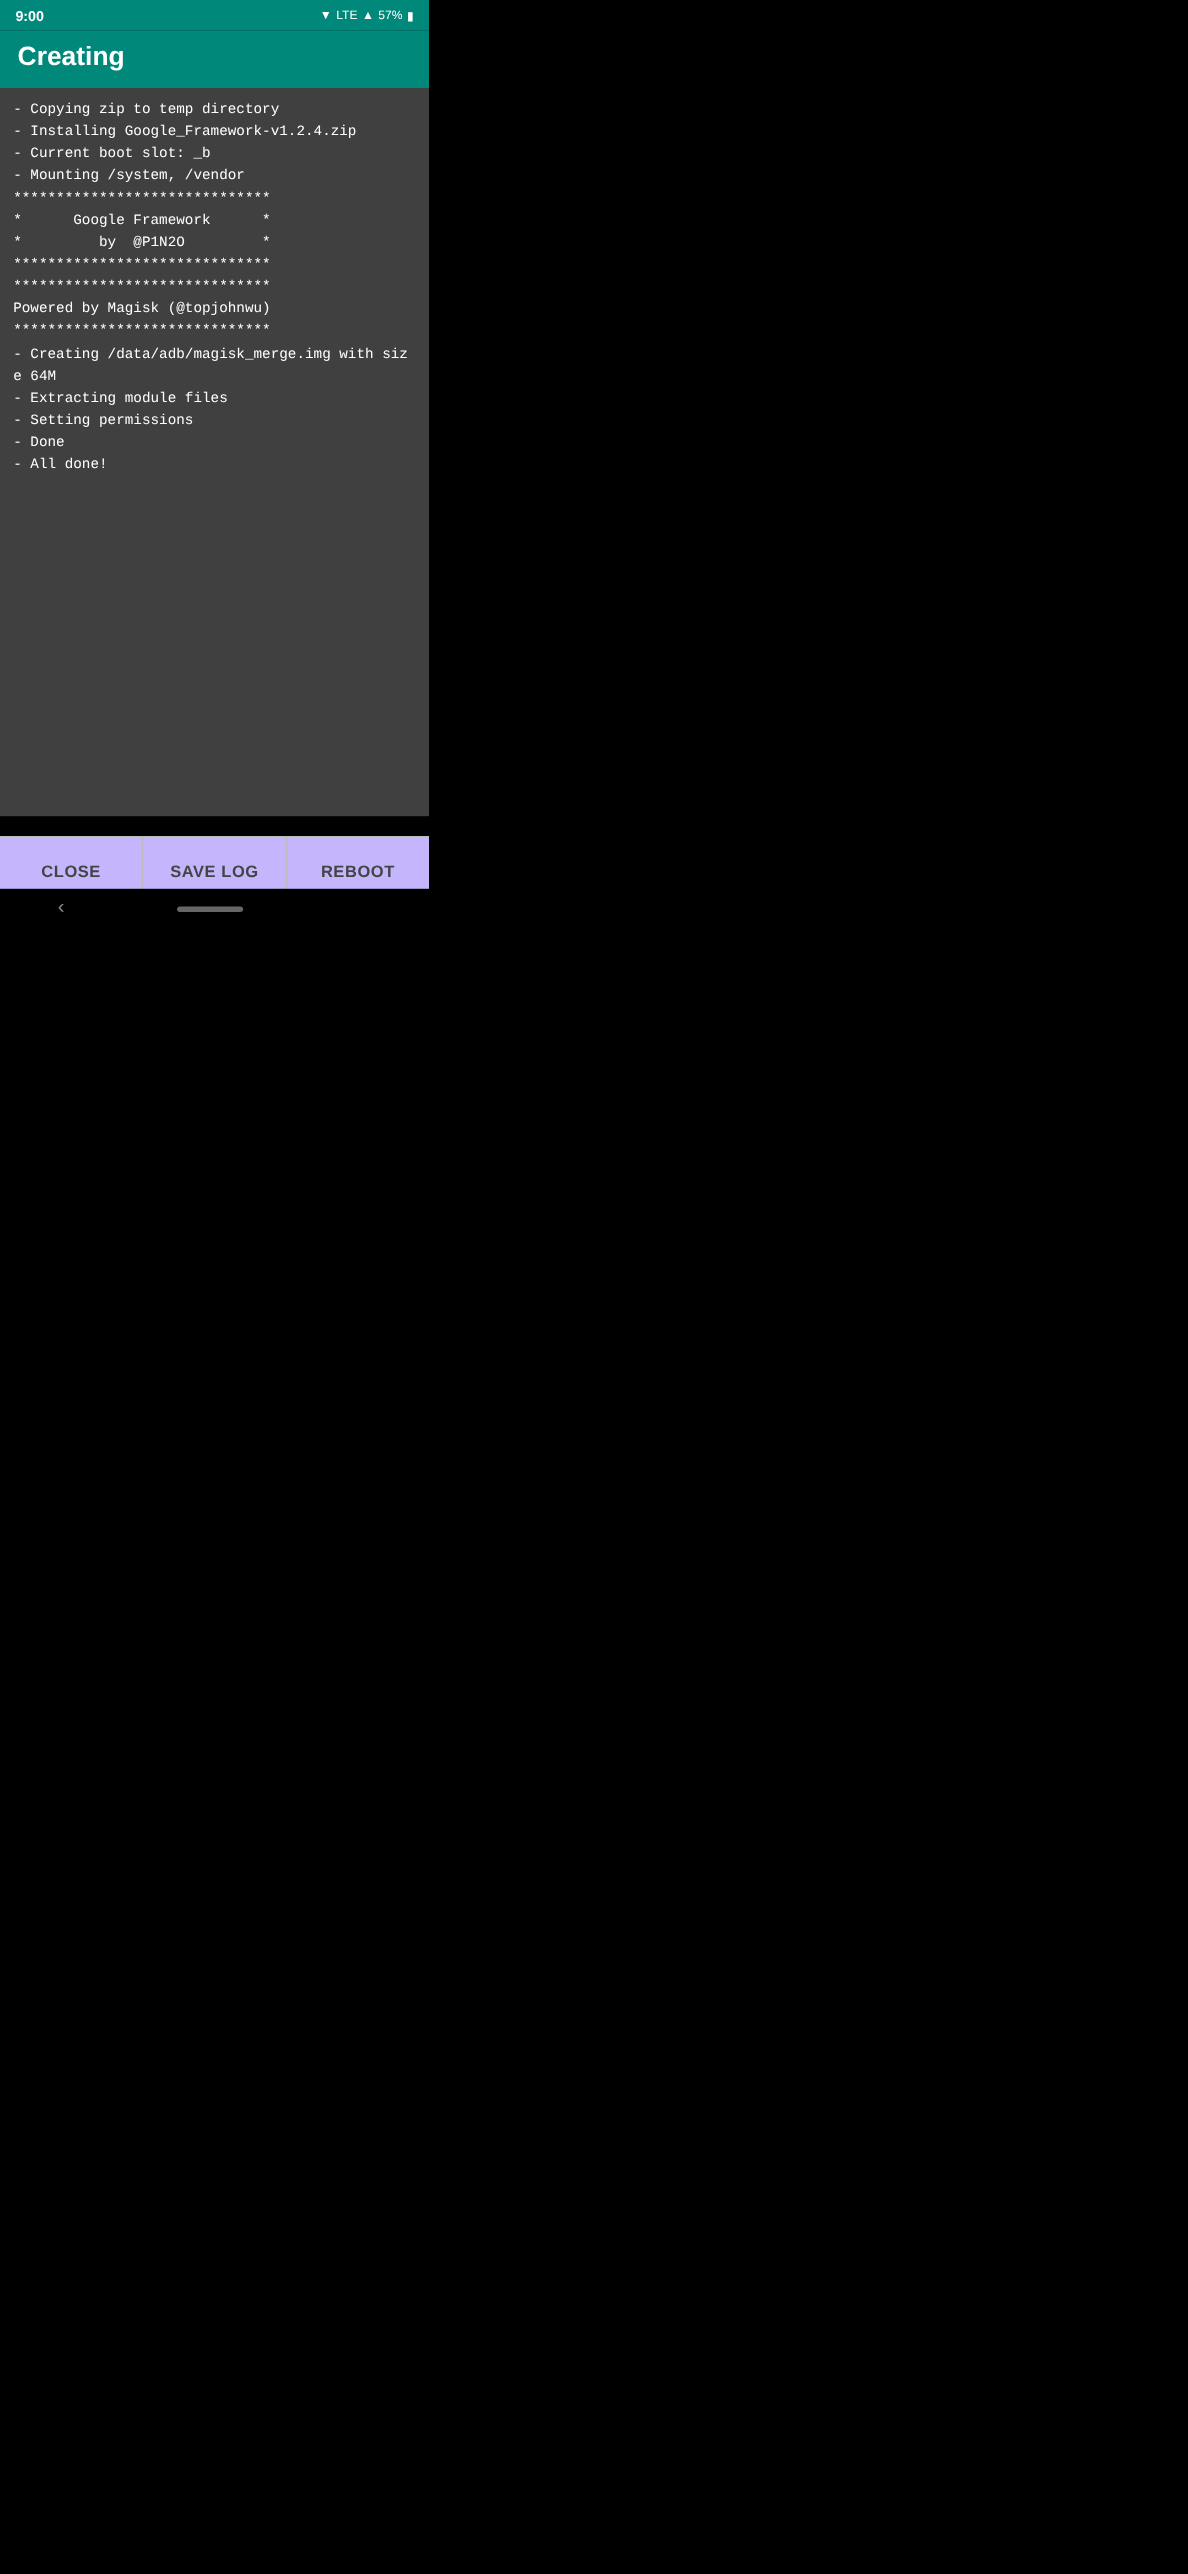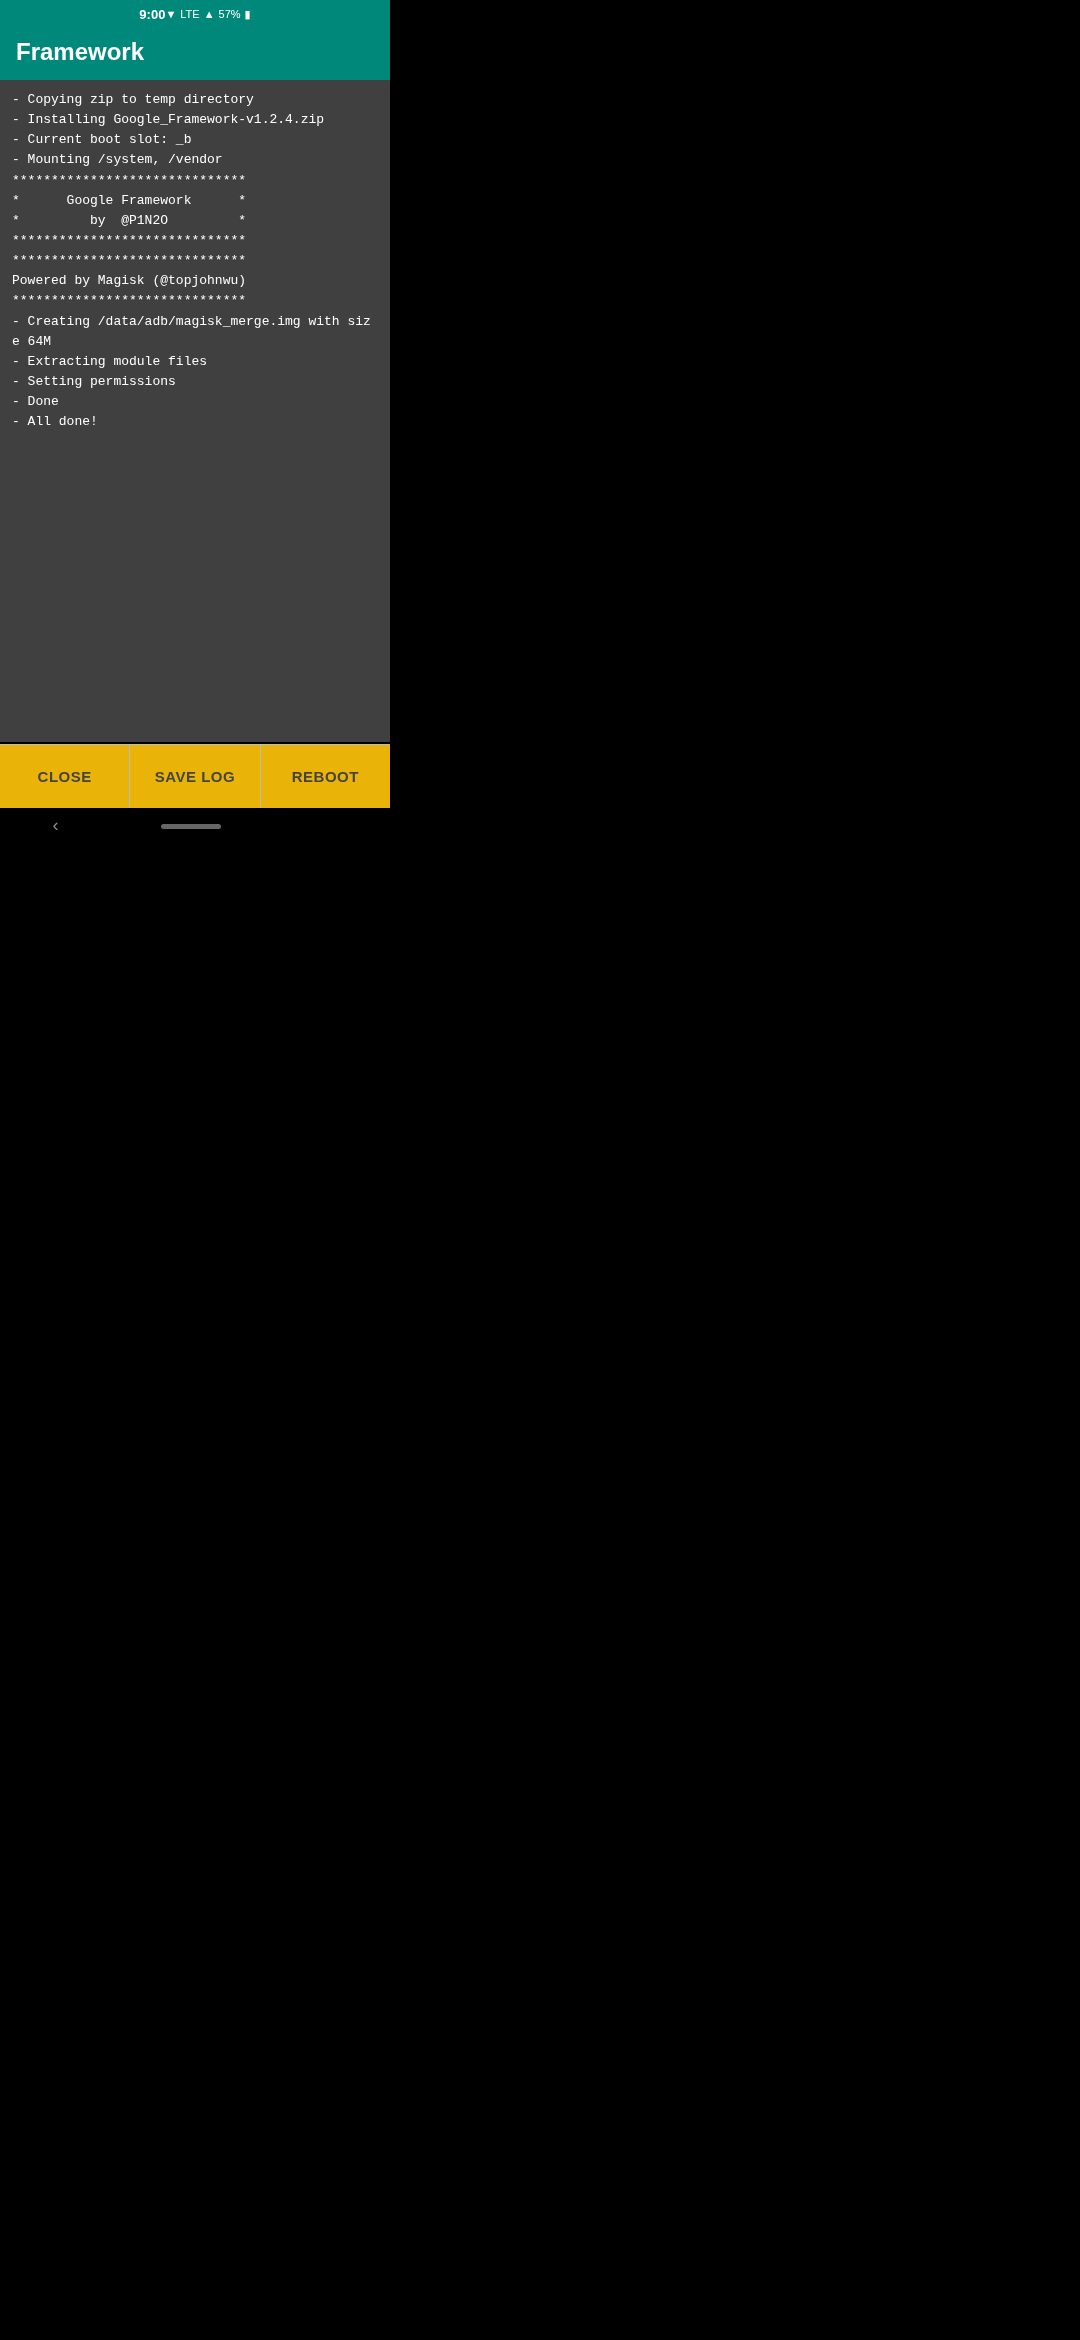--- a/index.html
+++ b/index.html
@@ -17,21 +17,21 @@
       overflow: hidden;
       position: relative;
     }
 
     
     .status-bar {
       background: #00897B;
       height: 28px;
       display: flex;
       align-items: center;
-      justify-content: center;
+      justify-content: space-between;
       padding: 0 14px;
     }
 
     .status-time {
       color: #fff;
       font-size: 13px;
       font-weight: bold;
       font-family: sans-serif;
     }
 
@@ -75,24 +75,24 @@
       font-family: 'Courier New', Courier, monospace;
       font-size: 13px;
       line-height: 1.55;
       white-space: pre-wrap;
       word-break: break-all;
     }
 
     
     .bottom-buttons {
       position: absolute;
-      bottom: 36px;
+      bottom: 20px;
       left: 0;
       right: 0;
-      background: #eab308;
+      background: #c4b5fd;
       height: 64px;
       display: flex;
       align-items: center;
       justify-content: space-around;
       border-top: 1px solid #bbb;
     }
 
     .bottom-btn {
       flex: 1;
       height: 100%;
@@ -146,21 +146,21 @@
   <div class="status-icons">
     <span>▼</span>
     <span>LTE</span>
     <span>▲</span>
     <span>57%</span>
     <span>▮</span>
   </div>
 </div>
 
 <div class="top-bar">
-  <div class="top-bar-title">Framework</div>
+  <div class="top-bar-title">Creating</div>
 </div>
 
 <div class="log-area">
   <pre class="log-text">- Copying zip to temp directory
 - Installing Google_Framework-v1.2.4.zip
 - Current boot slot: _b
 - Mounting /system, /vendor
 ******************************
 *      Google Framework      *
 *         by  @P1N2O         *

